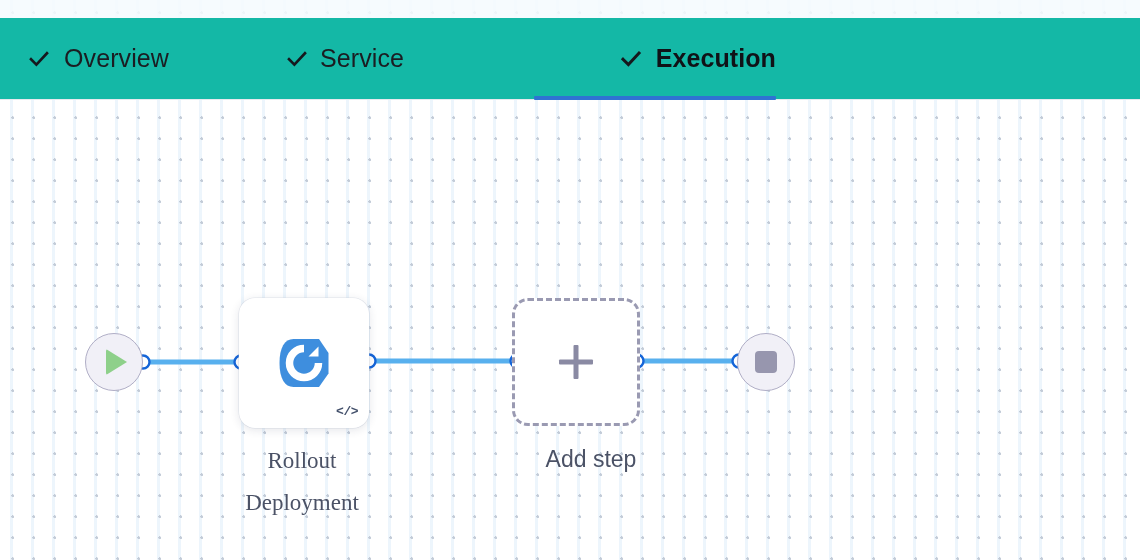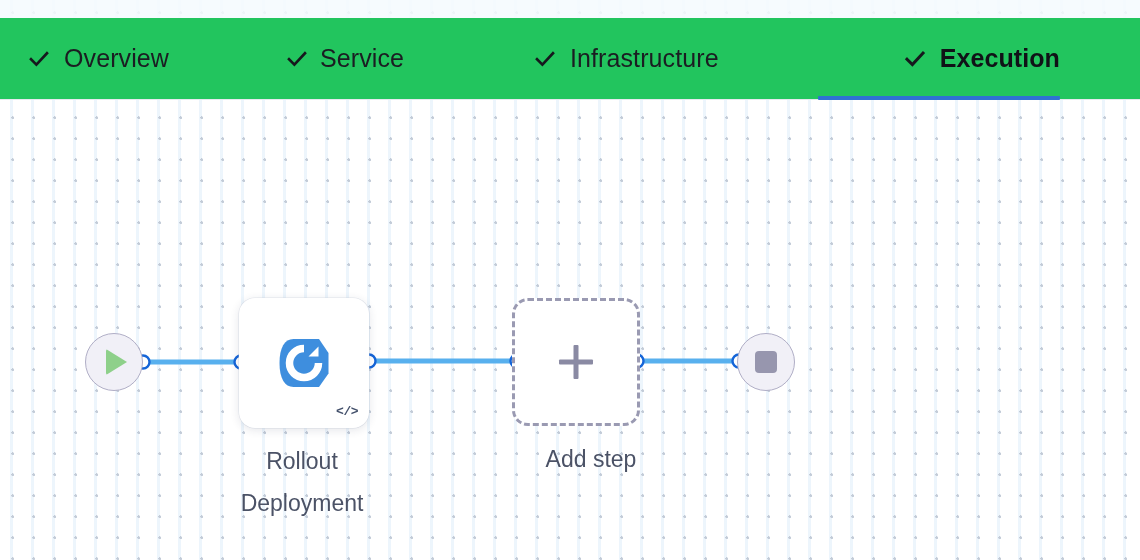--- a/index.html
+++ b/index.html
@@ -47,21 +47,21 @@
     pointer-events: none;
   }
 
   
   .tabbar {
     position: absolute;
     left: 0;
     top: 18px;
     width: 1140px;
     height: 82px;
-    background: #22c55e;
+    background: #14b8a6;
     border-bottom: 1px solid #e6e9ee;
     box-sizing: border-box;
     z-index: 30;
   }
   .tabs {
     position: relative;
     display: flex;
     align-items: center;
     height: 100%;
     padding-left: 28px;
@@ -246,20 +246,21 @@
     line-height: 42px;
     color: #4b5266;
     white-space: pre;
     user-select: none;
     pointer-events: none;
   }
   .caption-rollout {
     left: 175px;
     top: 340px;
     width: 254px;
+    font-family: Liberation Serif, serif;
   }
   .caption-add {
     left: 466px;
     top: 338px;
     width: 250px;
   }
 </style>
 </head>
 <body>
 
@@ -284,29 +285,20 @@
       <div class="tab tab-service">
         <span class="tab-check">
           <svg width="22" height="22" viewBox="0 0 22 22" aria-hidden="true">
             <path d="M3 11.2 L8.4 16.6 L19 5.2" fill="none" stroke="currentColor" stroke-width="2.6" stroke-linecap="square" stroke-linejoin="miter"></path>
           </svg>
         </span>
         <span class="tab-label">Service</span>
 
       </div>
 
-      <div class="tab tab-infrastructure">
-        <span class="tab-check">
-          <svg width="22" height="22" viewBox="0 0 22 22" aria-hidden="true">
-            <path d="M3 11.2 L8.4 16.6 L19 5.2" fill="none" stroke="currentColor" stroke-width="2.6" stroke-linecap="square" stroke-linejoin="miter"></path>
-          </svg>
-        </span>
-        <span class="tab-label">Infrastructure</span>
-
-      </div>
 
       <div class="tab tab-execution is-active">
         <span class="tab-check">
           <svg width="22" height="22" viewBox="0 0 22 22" aria-hidden="true">
             <path d="M3 11.2 L8.4 16.6 L19 5.2" fill="none" stroke="currentColor" stroke-width="3" stroke-linecap="square" stroke-linejoin="miter"></path>
           </svg>
         </span>
         <span class="tab-label">Execution</span>
         <span class="tab-underline"></span>
       </div>

